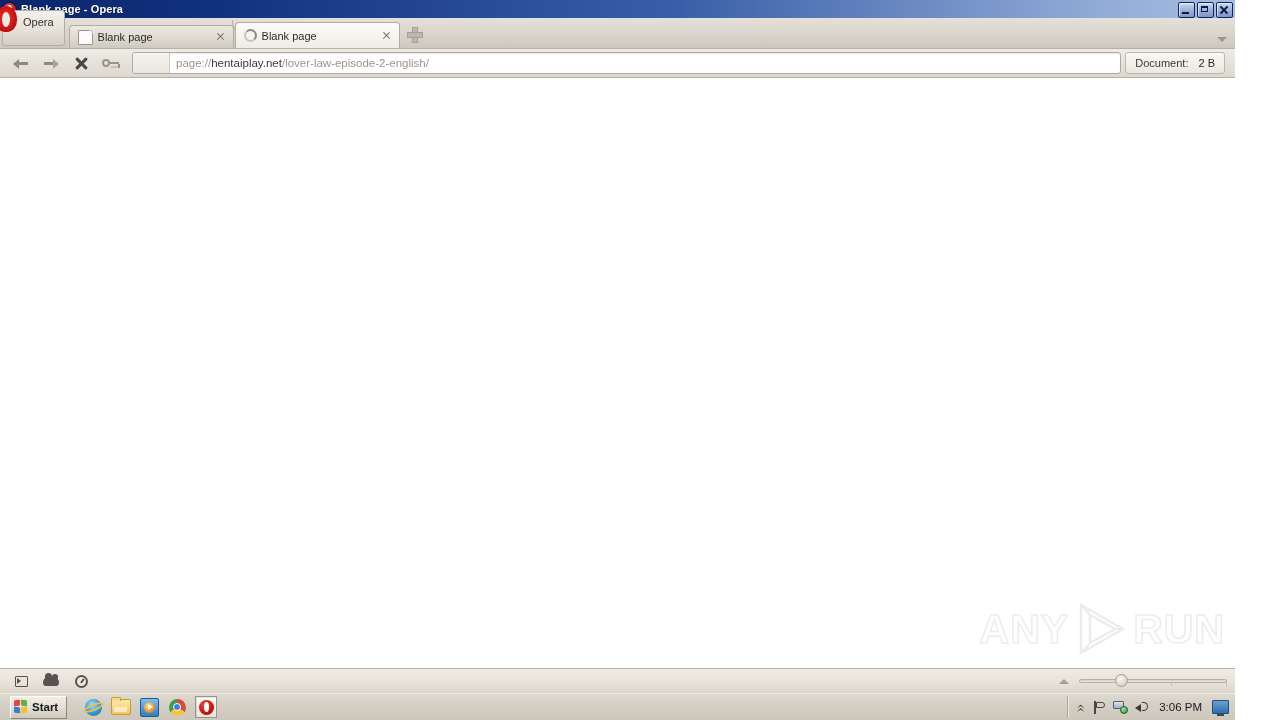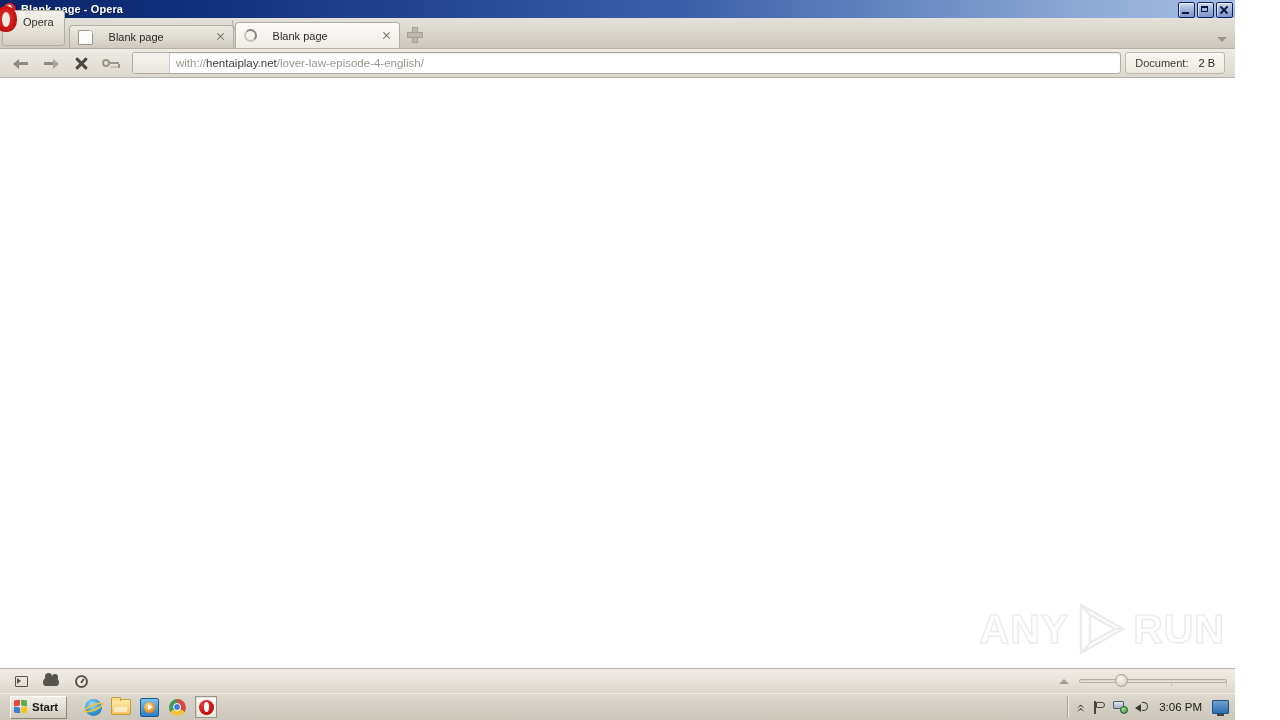--- a/index.html
+++ b/index.html
@@ -150,21 +150,21 @@
   }
   .fav-spinner {
     border: 2px solid #c9c4ba;
     border-top-color: #8d8880;
     border-right-color: #8d8880;
     border-radius: 50%;
     box-sizing: border-box;
   }
   .tab-title {
     flex: 1 1 auto;
-    overflow: hidden; text-overflow: ellipsis; white-space: nowrap; margin-left: 11px;
+    overflow: hidden; text-overflow: ellipsis; white-space: nowrap;
   }
   .tab-close {
     width: 12px; height: 12px; flex: 0 0 12px;
     position: relative; margin-left: 4px;
   }
   .tab-close::before, .tab-close::after {
     content: ""; position: absolute; left: 1px; top: 5px;
     width: 9px; height: 1.4px; background: #6d6963;
   }
   .tab-close::before { transform: rotate(45deg); }
@@ -701,23 +701,23 @@
     </div>
     <div class="nav-btn">
       <span class="key-ico">
           <i class="key-teeth"></i>
         </span>
     </div>
 
     <div class="url-wrap">
       <span class="url-badge"></span>
       <span class="url-text">
-          <span>with://</span>
+          <span>page://</span>
           <span class="url-host">hentaiplay.net</span>
-          <span>/lover-law-episode-4-english/</span>
+          <span>/lover-law-episode-2-english/</span>
         </span>
     </div>
 
     <div class="doc-size">
       <span>Document:</span>
       <span class="val">2 B</span>
     </div>
 
   </div>
 

